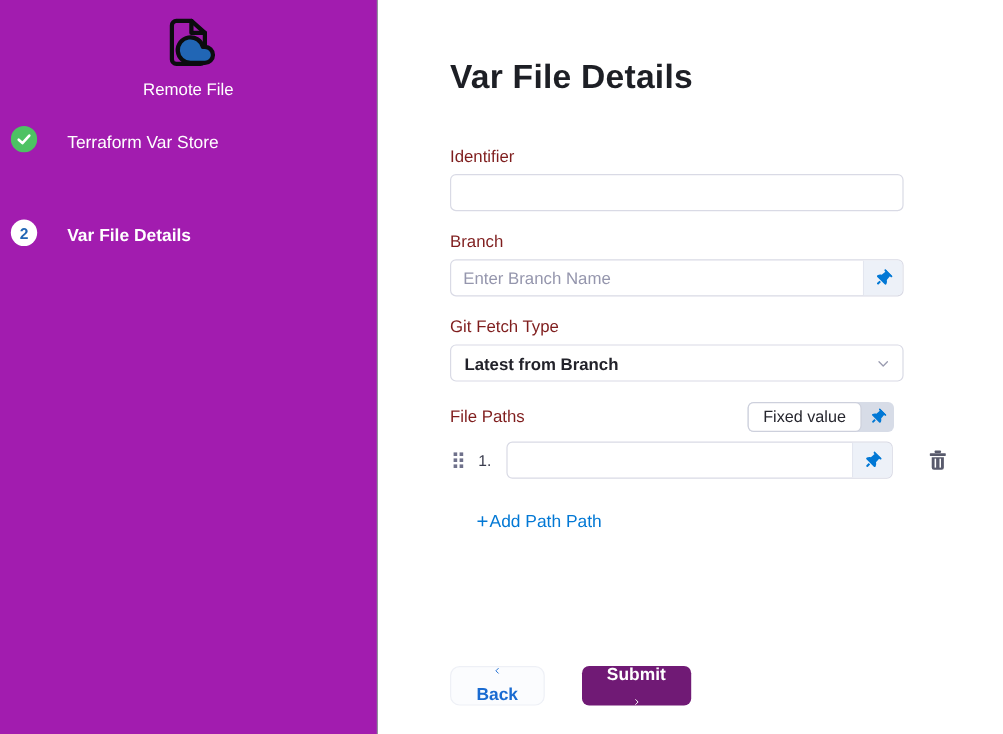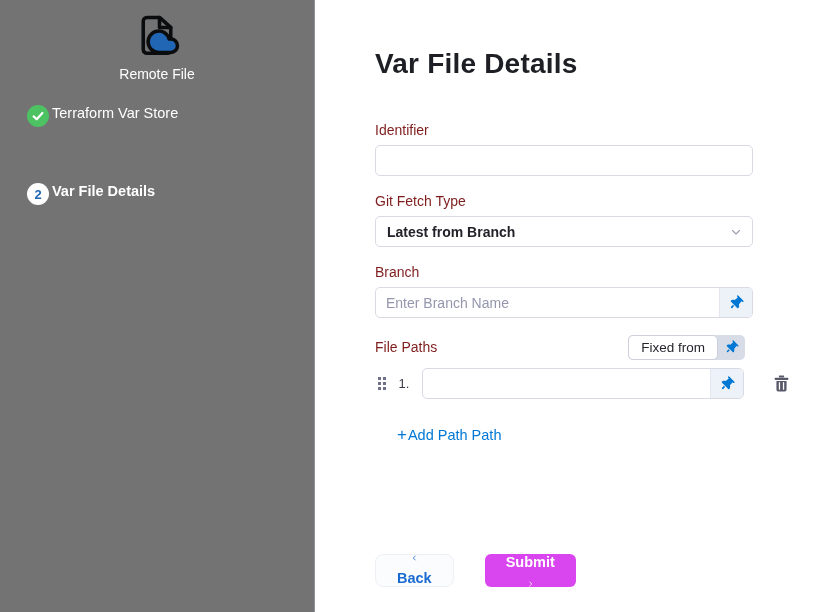--- a/index.html
+++ b/index.html
@@ -7,29 +7,29 @@
   body {
     width:836px; height:612px; overflow:hidden;
     display:flex; background:#fff;
     font-family:"Liberation Sans", sans-serif;
     -webkit-font-smoothing:antialiased;
   }
 
   
   aside.wizard-sidebar {
     width:315px; min-width:315px; height:612px;
-    background:#737373; border-right:1px solid #8f949b;
+    background:#a21caf; border-right:1px solid #8f949b;
     color:#fff;
   }
   .icon-block { display:flex; flex-direction:column; align-items:center; padding-top:11px; }
   .icon-block svg { width:50px; height:52px; display:block; }
   .store-label { font-size:14px; margin-top:3px; color:#fff; }
 
   .steps { margin-top:23px; }
-  .step { display:flex; align-items:flex-start; gap:3px; padding-left:27px; }
+  .step { display:flex; align-items:flex-end; gap:25px; padding-left:9px; }
   .step + .step { margin-top:56px; }
   .step-badge { width:22px; height:22px; border-radius:50%; flex:0 0 22px; }
   .step-badge svg { width:22px; height:22px; display:block; }
   .step-num {
     background:#fff; color:#2166b5; font-weight:700; font-size:13px;
     display:flex; align-items:center; justify-content:center;
   }
   .step-label { font-size:14.5px; }
   .step.active .step-label { font-weight:700; }
 
@@ -83,21 +83,21 @@
 
   .add-link {
     display:inline-flex; align-items:center; margin:27px 0 0 22px;
     color:#0278d5; font-size:14.5px; font-weight:500; cursor:pointer; text-decoration:none;
   }
   .add-plus { font-size:17px; font-weight:400; margin-right:1px; line-height:14px; }
 
   .footer { display:flex; align-items:center; margin-top:110px; }
   .btn { display:inline-flex; align-items:center; height:33px; border-radius:6px; font-size:14.5px; font-weight:600; cursor:pointer; font-family:"Liberation Sans",sans-serif;flex-direction:column; }
   .btn-back { padding:0 21px; gap:9px; background:#fbfcfe; border:1px solid #eef0f6; border-radius:8px; color:#1a6bd1; }
-  .btn-submit { margin-left:31px; padding:0 21px; gap:11px; background:#d946ef; border:none; color:#fff; }
+  .btn-submit { margin-left:31px; padding:0 21px; gap:11px; background:#701a75; border:none; color:#fff; }
   .btn svg { width:11px; height:11px; display:block; }
 </style>
 </head>
 <body>
 
 <aside class="wizard-sidebar">
   <div class="icon-block">
     <svg viewBox="0 0 24 24" aria-hidden="true">
       <g fill="none" stroke="#0b0c0e" stroke-width="1.7" stroke-linejoin="round" stroke-linecap="round">
         <path d="M13.2 2.6 H7.2 a1.8 1.8 0 0 0 -1.8 1.8 v13.6 a1.8 1.8 0 0 0 1.8 1.8 h9.6 a1.8 1.8 0 0 0 1.8 -1.8 V7.4 z"></path>
@@ -130,48 +130,48 @@
   <h1 class="page-title">Var File Details</h1>
 
   <div class="form">
 
     <div class="field">
       <label class="label">Identifier</label>
       <input class="tinput" type="text" value="" style="">
     </div>
 
     <div class="field">
+      <label class="label">Branch</label>
+      <div class="input-wrap">
+        <input class="tinput" type="text" placeholder="Enter Branch Name" style="">
+        <span class="pin-suffix">
+          <svg class="pin-glyph" viewBox="0 0 384 512">
+            <path d="M32 32C32 14.3 46.3 0 64 0L320 0c17.7 0 32 14.3 32 32s-14.3 32-32 32l-29.5 0 11.4 148.2c36.7 19.9 65.7 53.2 79.5 94.7l1 3c3.3 9.8 1.6 20.5-4.4 28.8s-15.7 13.3-26 13.3L32 352c-10.3 0-19.9-4.9-26-13.3s-7.7-19-4.4-28.8l1-3c13.8-41.5 42.8-74.8 79.5-94.7L93.5 64 64 64C46.3 64 32 49.7 32 32zM160 384l64 0 0 96c0 17.7-14.3 32-32 32s-32-14.3-32-32l0-96z"></path>
+          </svg>
+        </span>
+      </div>
+    </div>
+
+    <div class="field">
       <label class="label">Git Fetch Type</label>
       <div class="selectbox">
         <span class="sel-text">Latest from Branch</span>
         <span class="chev-down">
           <svg viewBox="0 0 24 24" fill="none" stroke="#9a9cb0" stroke-width="2.2" stroke-linecap="round" stroke-linejoin="round">
             <polyline points="5 9 12 16 19 9"></polyline>
           </svg>
         </span>
       </div>
     </div>
 
     <div class="field">
-      <label class="label">Branch</label>
-      <div class="input-wrap">
-        <input class="tinput" type="text" placeholder="Enter Branch Name" style="">
-        <span class="pin-suffix">
-          <svg class="pin-glyph" viewBox="0 0 384 512">
-            <path d="M32 32C32 14.3 46.3 0 64 0L320 0c17.7 0 32 14.3 32 32s-14.3 32-32 32l-29.5 0 11.4 148.2c36.7 19.9 65.7 53.2 79.5 94.7l1 3c3.3 9.8 1.6 20.5-4.4 28.8s-15.7 13.3-26 13.3L32 352c-10.3 0-19.9-4.9-26-13.3s-7.7-19-4.4-28.8l1-3c13.8-41.5 42.8-74.8 79.5-94.7L93.5 64 64 64C46.3 64 32 49.7 32 32zM160 384l64 0 0 96c0 17.7-14.3 32-32 32s-32-14.3-32-32l0-96z"></path>
-          </svg>
-        </span>
-      </div>
-    </div>
-
-    <div class="field">
       <div class="fp-header">
         <label class="label">File Paths</label>
         <span class="multitype">
-          <button class="mt-btn">Fixed from</button>
+          <button class="mt-btn">Fixed value</button>
           <button class="mt-pin">
             <svg class="pin-glyph" viewBox="0 0 384 512">
               <path d="M32 32C32 14.3 46.3 0 64 0L320 0c17.7 0 32 14.3 32 32s-14.3 32-32 32l-29.5 0 11.4 148.2c36.7 19.9 65.7 53.2 79.5 94.7l1 3c3.3 9.8 1.6 20.5-4.4 28.8s-15.7 13.3-26 13.3L32 352c-10.3 0-19.9-4.9-26-13.3s-7.7-19-4.4-28.8l1-3c13.8-41.5 42.8-74.8 79.5-94.7L93.5 64 64 64C46.3 64 32 49.7 32 32zM160 384l64 0 0 96c0 17.7-14.3 32-32 32s-32-14.3-32-32l0-96z"></path>
             </svg>
           </button>
         </span>
       </div>
 
       <div class="filepath-row">
         <span class="drag-handle">

